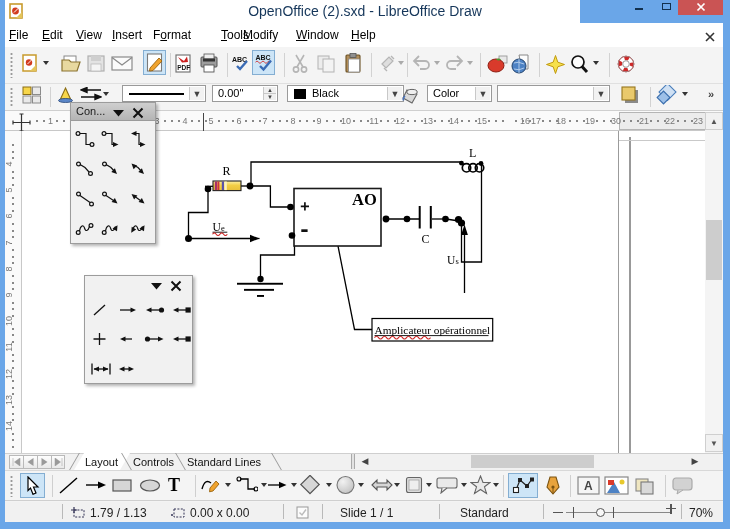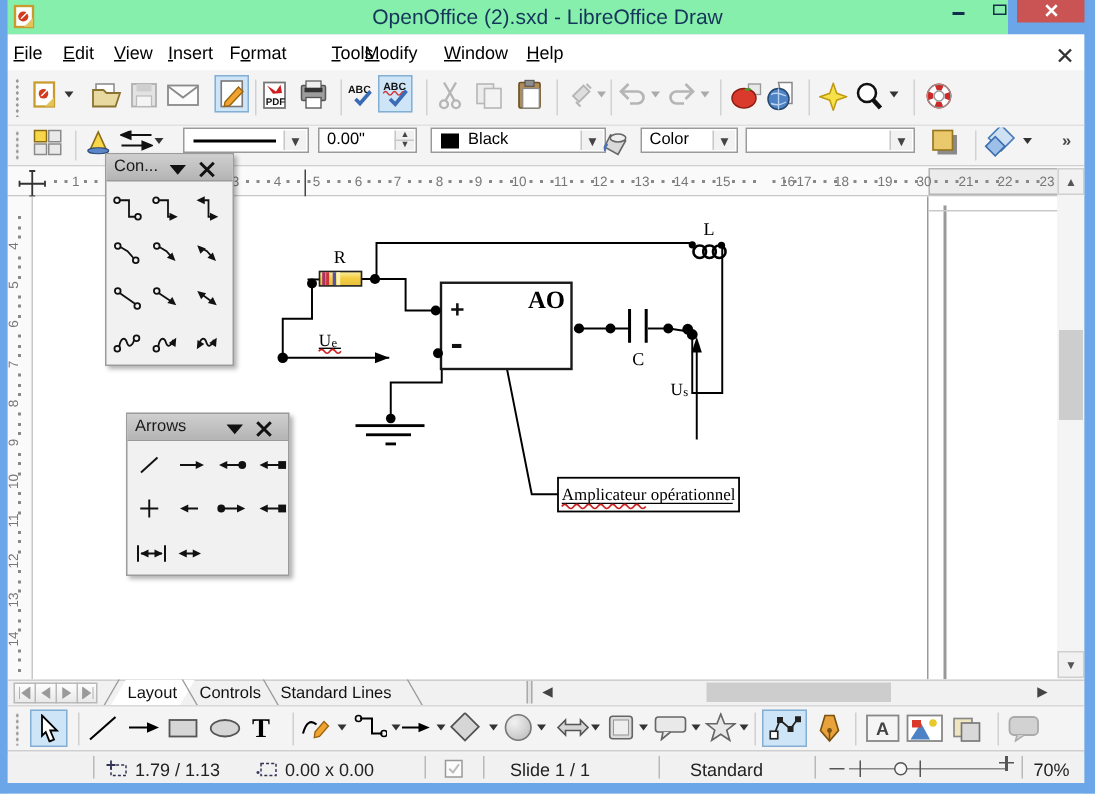--- a/index.html
+++ b/index.html
@@ -17,21 +17,21 @@
 .mnum{position:absolute;font-size:9px;color:#777;top:3px;line-height:12px}
 .vnum{position:absolute;font-size:9px;color:#777;transform:rotate(-90deg);line-height:10px}
 .ftitle{position:absolute;left:0;right:0;top:0;height:18px;background:linear-gradient(#cfcfcf,#b4b4b4);border-bottom:1px solid #9a9a9a;font-size:11px;color:#1a1a1a;padding-left:5px;line-height:17px}
 .sbsep{position:absolute;top:504px;width:1px;height:15px;background:#b9b9b9}
 .sbtx{position:absolute;font-size:12px;color:#222;top:506px;white-space:nowrap}
 .tabtx{position:absolute;top:456px;font-size:11px;color:#111;white-space:nowrap}
 </style>
 </head>
 <body>
 
-<div class="a" style="left:0;top:0;width:672px;height:23px;background:#86efac">
+<div class="a" style="left:0;top:0;width:580px;height:23px;background:#ffffff">
   <svg class="a" style="left:8px;top:3px" width="17" height="17" viewBox="0 0 17 17">
     <rect x="2" y="1" width="12" height="14" fill="#fff" stroke="#c89b2c" stroke-width="1.6"></rect>
     <path d="M8 15 L14 9 V15 Z" fill="#e3c45a"></path>
     <circle cx="7.5" cy="8" r="3.4" fill="#d23b1e"></circle>
     <path d="M6 9.5 L10.5 5" stroke="#fff" stroke-width="1" fill="none"></path>
   </svg>
   <div class="a" style="left:0;top:3px;width:730px;text-align:center;font-size:14px;color:#15365a">OpenOffice (2).sxd - LibreOffice Draw</div>
   <div class="a" style="left:635px;top:8px;width:8px;height:2px;background:#12304e"></div>
   <div class="a" style="left:662px;top:3px;width:9px;height:7px;border:1.5px solid #12304e"></div>
   <div class="a" style="left:678px;top:0;width:46px;height:15px;background:#ca5454">
@@ -583,21 +583,20 @@
       </svg>
 <svg class="a" style="left:57px;top:116px" width="20" height="18" viewBox="0 0 20 18">
         <path d="M4.5 12 C5.5 6 8.5 5.5 9.5 9 C10.5 12.8 13 12.3 14.5 7.5" stroke="#111" stroke-width="1.2" fill="none"></path>
         <polygon points="3.2,13.8 3.7,7.7 8.2,10.4" fill="#111"></polygon>
         <polygon points="16.5,6.2 16.0,12.3 11.5,9.6" fill="#111"></polygon>
       </svg>
     </div>
 </div>
 
 <div class="a" style="left:84px;top:275px;width:109px;height:109px;background:#f1f1f1;border:1px solid #9c9c9c;box-shadow:2px 2px 3px rgba(0,0,0,0.3);z-index:5">
-  <div class="ftitle">Arrows</div>
   <svg class="a" style="left:66px;top:6px" width="11" height="8" viewBox="0 0 11 8">
       <polygon points="0,1 11,1 5.5,7.5" fill="#111"></polygon>
     </svg>
   <svg class="a" style="left:85px;top:4px" width="12" height="12" viewBox="0 0 12 12">
       <path d="M1.5 1.5 L10.5 10.5 M10.5 1.5 L1.5 10.5" stroke="#111" stroke-width="2"></path>
     </svg>
   <div id="arrbody">
       <svg class="a" style="left:4px;top:25.5px" width="24" height="16" viewBox="0 0 24 16">
         <path d="M5 13 L16 3" stroke="#111" stroke-width="1.3" fill="none"></path>
       </svg>

